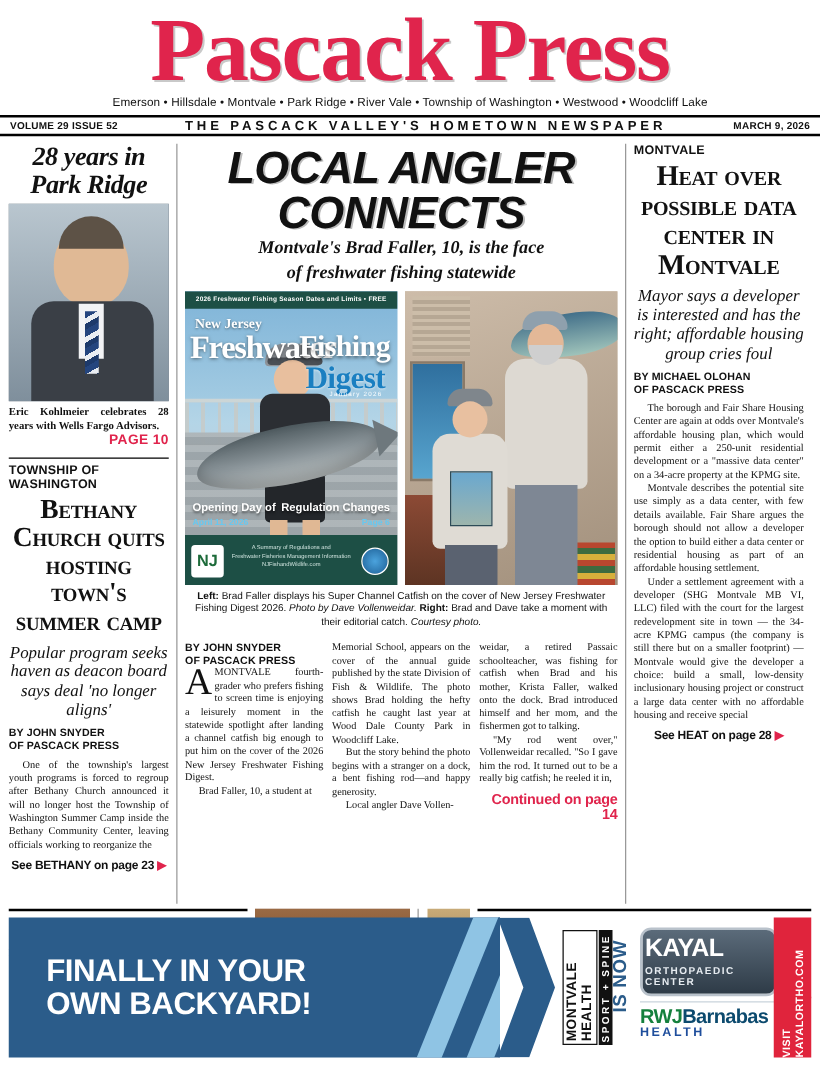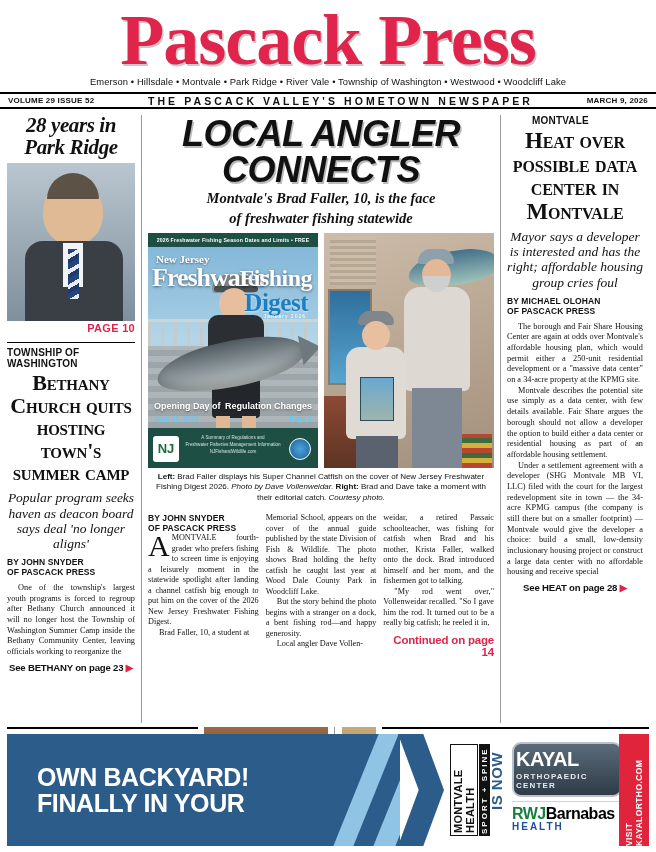--- a/index.html
+++ b/index.html
@@ -349,21 +349,21 @@
   .mh-a { background:#fff; color:#111; font-size:11px; letter-spacing:0.3px; padding:2px 1px; border:1px solid #111;}
   .mh-b { background:#111; color:#fff; font-size:8px; letter-spacing:2px; padding:2px 1px;}
   .isnow { position:absolute; left:88px; top:18px; color:#2b5c8a; font-size:15px; letter-spacing:0.5px;}
   .kayal-wrap { position:absolute; left:112px; top:8px; width:110px; text-align:left;}
   .kayal-badge { background:linear-gradient(#5b6b7a,#2e3b47); border:2px solid #b9c2cb; border-radius:9px; padding:4px 2px 5px; }
   .kayal-badge .k1 { color:#fff; font-family:"Liberation Sans",sans-serif; font-weight:700; font-size:20px; letter-spacing:-0.5px;}
   .kayal-badge .k2 { color:#e6ebf0; font-family:"Liberation Sans",sans-serif; font-weight:700; font-size:8px; letter-spacing:1.2px; margin-top:1px;}
   .kayal-badge .k3 { color:#e6ebf0; font-family:"Liberation Sans",sans-serif; font-weight:700; font-size:8px; letter-spacing:1.2px;}
   .rwj { margin-top:4px; border-top:1px solid #c9d3db; padding-top:3px;}
   .rwj .r1 { font-family:"Liberation Sans",sans-serif; font-weight:700; font-size:16px; letter-spacing:-0.5px;}
-  .rwj .r1 .red { color:#15803d; } .rwj .r1 .blue { color:#000000; }
+  .rwj .r1 .red { color:#15803d; } .rwj .r1 .blue { color:#0c4a6e; }
   .rwj .r2 { font-family:"Liberation Sans",sans-serif; font-weight:700; font-size:10px; color:#1f4e9c; letter-spacing:2px; margin-top:-2px;}
   .visit { position:absolute; right:0; top:0; width:30px; height:112px; background:#e0243c; display:flex; align-items:center; justify-content:center;}
   .visit .vt { color:#fff; font-size:8.5px; letter-spacing:0.4px; }
 </style>
 </head>
 <body>
 
 <div class="page">
 
   <div class="masthead">
@@ -386,20 +386,21 @@
       </div>
 
       <div class="photo" style="height:158px;">
         <div style="position:absolute;inset:0;background:linear-gradient(#b9c6cf,#7f8f9c);"></div>
         <div style="position:absolute;left:36px;top:16px;width:60px;height:66px;background:#e0b995;border-radius:50% 50% 46% 46%;"></div>
         <div style="position:absolute;left:40px;top:10px;width:52px;height:26px;background:#5d5246;border-radius:26px 26px 0 0;"></div>
         <div style="position:absolute;left:18px;top:78px;width:98px;height:80px;background:#3a3f46;border-radius:18px 18px 0 0;"></div>
         <div style="position:absolute;left:56px;top:80px;width:20px;height:44px;background:#f2f3f5;"></div>
         <div style="position:absolute;left:61px;top:86px;width:11px;height:50px;background:repeating-linear-gradient(150deg,#24457e 0 5px,#e9edf2 5px 9px,#1d3a6b 9px 13px);"></div>
       </div>
+      <div class="cutline">Eric Kohlmeier celebrates 28 years with Wells Fargo Advisors.</div>
       <div class="pageref">PAGE 10</div>
 
       <div class="section-kicker">TOWNSHIP OF WASHINGTON</div>
       <div class="headline-serif">Bethany Church quits hosting town's summer camp</div>
       <div class="deck">Popular program seeks haven as deacon board says deal 'no longer aligns'</div>
       <div class="byline">
         <div>BY JOHN SNYDER</div>
         <div>OF PASCACK PRESS</div>
       </div>
       <div class="body-text">
@@ -504,21 +505,21 @@
           <div class="body-text" style="margin-top:4px;">
             <p style="text-indent:0;">weidar, a retired Passaic schoolteacher, was fishing for catfish when Brad and his mother, Krista Faller, walked onto the dock. Brad introduced himself and her mom, and the fishermen got to talking.</p>
             <p>"My rod went over," Vollenweidar recalled. "So I gave him the rod. It turned out to be a really big catfish; he reeled it in,</p>
           </div>
           <div class="contd">Continued on page 14</div>
         </div>
       </div>
     </div>
 
     <div class="col-right">
-      <div class="section-kicker" style="margin-top:0;border-top:none;padding-top:0;margin-left:25px;">MONTVALE</div>
+      <div class="section-kicker" style="margin-top:0;border-top:none;padding-top:0;">MONTVALE</div>
       <div class="headline-serif" style="font-size:23px;">Heat over possible data center in Montvale</div>
       <div class="deck">Mayor says a developer is interested and has the right; affordable housing group cries foul</div>
       <div class="byline">
         <div>BY MICHAEL OLOHAN</div>
         <div>OF PASCACK PRESS</div>
       </div>
       <div class="body-text">
         <p>The borough and Fair Share Housing Center are again at odds over Montvale's affordable housing plan, which would permit either a 250-unit residential development or a "massive data center" on a 34-acre property at the KPMG site.</p>
         <p>Montvale describes the potential site use simply as a data center, with few details available. Fair Share argues the borough should not allow a developer the option to build either a data center or residential housing as part of an affordable housing settlement.</p>
         <p>Under a settlement agreement with a developer (SHG Montvale MB VI, LLC) filed with the court for the largest redevelopment site in town — the 34-acre KPMG campus (the company is still there but on a smaller footprint) — Montvale would give the developer a choice: build a small, low-density inclusionary housing project or construct a large data center with no affordable housing and receive special</p>
@@ -556,22 +557,22 @@
         <div class="teaser-head-black">Back in time...</div>
         <div class="teaser-body"><span>A section of River Vale was once known as </span><i>Leslie</i><span>. It was named for Leon M. Leslie (1862–1937) — landowner, postmaster, and inventor. Kristin Beuscher reports.</span></div>
         <div class="teaser-page">PAGE 4</div>
       </div>
     </div>
   </div>
 
   <div class="ad">
     <div class="ad-left">
       <div class="txt">
+        <div>FINALLY IN YOUR</div>
         <div>OWN BACKYARD!</div>
-        <div>FINALLY IN YOUR</div>
       </div>
       <div class="chev1"></div>
       <div class="chev2"></div>
     </div>
     <div class="ad-right">
       <div class="ad-arrow"></div>
       <div class="mh-stack">
         <div class="mh-a vert">MONTVALE HEALTH</div>
         <div class="mh-b vert">SPORT + SPINE</div>
       </div>

